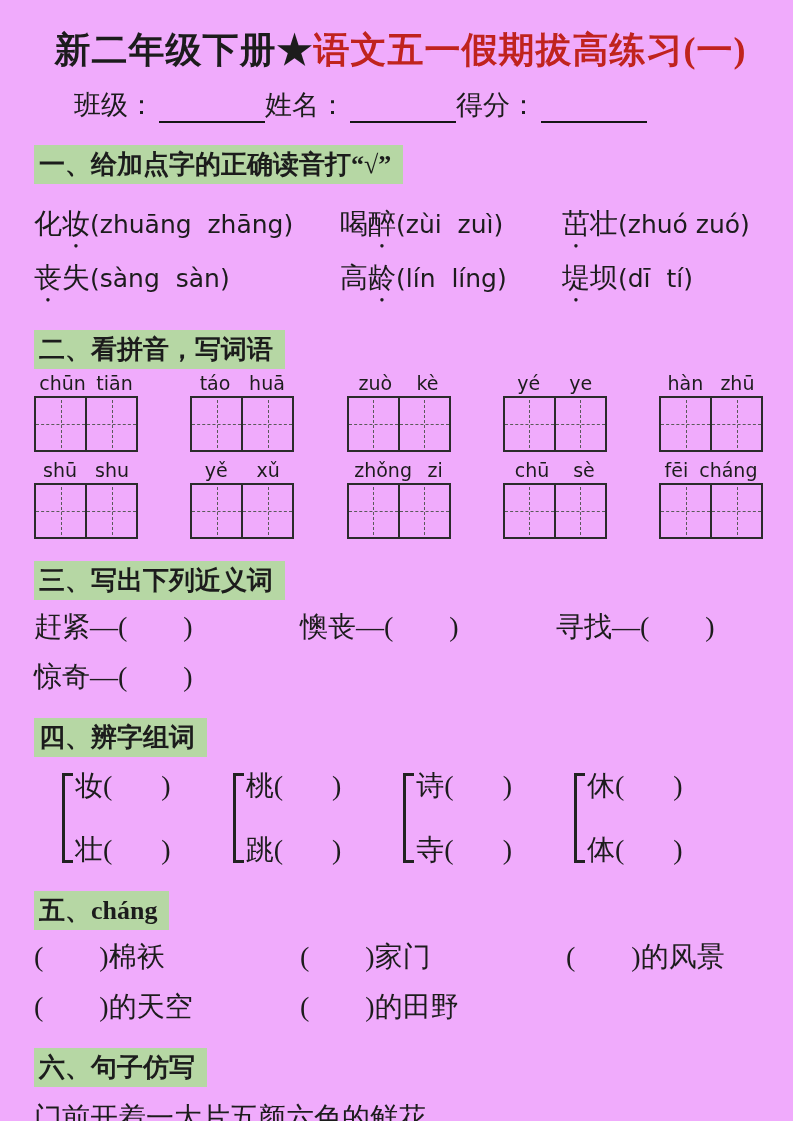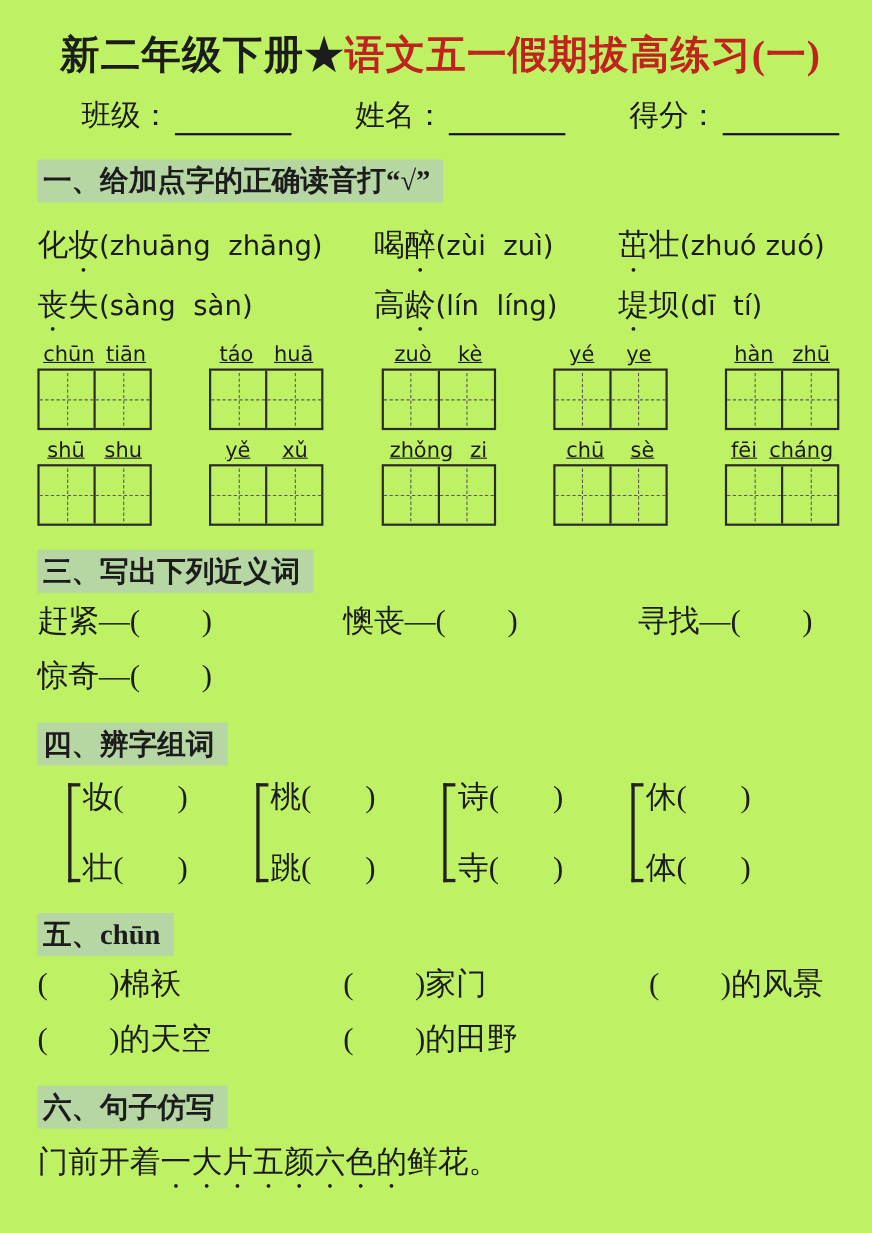--- a/index.html
+++ b/index.html
@@ -6,38 +6,37 @@
     --accent-red: #c0231e;
     --highlight-green: #b6d7a4;
     --ink: #1c1c1c;
   }
   * { margin: 0; padding: 0; box-sizing: border-box; }
   html, body { background: #ffffff; }
   .page {
     position: relative;
     width: 793px;
     height: 1121px;
-    background: #bef264;
+    background: #f0abfc;
     overflow: hidden;
     padding: 26px 26px 0 34px;
     font-family: "Liberation Serif", serif;
     color: var(--ink);
   }
   .title {
     text-align: center;
     font-size: 36px;
     font-weight: 900;
     letter-spacing: 1px;
     white-space: nowrap;
   }
   .t-red { color: var(--accent-red); }
   .header-row {
     display: flex;
     margin: 12px 0 0 40px;
-    gap: 58px;
     font-size: 27px;
     align-items: flex-end;
   }
   .hfield { display: flex; align-items: flex-end; }
   .blank {
     display: inline-block;
     width: 106px;
     height: 1.1em;
     border-bottom: 2px solid #161616;
     margin-left: 4px;
@@ -83,21 +82,20 @@
   .grid-row + .grid-row { margin-top: 8px; }
   .grid-group { width: 104px; }
   .pin-label {
     display: flex;
     justify-content: space-around;
     font-family: "DejaVu Sans", sans-serif;
     font-size: 19px;
     line-height: 1.1;
     margin-bottom: 2px;
     white-space: nowrap;
-    text-decoration: underline;
   }
   .wbox {
     display: flex;
     width: 104px;
     height: 56px;
     border: 2px solid #2b2b2b;
   }
   .wcell { flex: 1; position: relative; }
   .wcell:first-child { border-right: 2px solid #2b2b2b; }
   .wcell::before {
@@ -112,21 +110,20 @@
     top: 50%; left: 0; right: 0;
     border-top: 1.5px dashed #5a5a5a;
   }
   
   .fill-grid {
     display: grid;
     grid-template-columns: 266px 256px auto;
     margin-top: 8px;
     row-gap: 12px;
     font-size: 28px;
-    gap: 12px;
   }
   .fill-item { white-space: pre; line-height: 1.35; }
   .fill-grid-5 { grid-template-columns: 266px 266px auto; }
   
   .s4-row {
     display: flex;
     margin: 10px 0 0 28px;
     gap: 62px;
   }
   .pair-group { display: flex; align-items: stretch; }
@@ -181,20 +178,23 @@
   </div>
   <div class="s1-grid">
     <div class="s1-item"><span class="cjk">化</span><span class="cjk em-dot">妆</span><span class="pinyin">(zhuāng  zhāng)</span></div>
     <div class="s1-item"><span class="cjk">喝</span><span class="cjk em-dot">醉</span><span class="pinyin">(zùi  zuì)</span></div>
     <div class="s1-item"><span class="cjk em-dot">茁</span><span class="cjk">壮</span><span class="pinyin">(zhuó zuó)</span></div>
     <div class="s1-item"><span class="cjk em-dot">丧</span><span class="cjk">失</span><span class="pinyin">(sàng  sàn)</span></div>
     <div class="s1-item"><span class="cjk">高</span><span class="cjk em-dot">龄</span><span class="pinyin">(lín  líng)</span></div>
     <div class="s1-item"><span class="cjk em-dot">堤</span><span class="cjk">坝</span><span class="pinyin">(dī  tí)</span></div>
   </div>
 
+  <div class="sec-heading-wrap">
+    <div class="sec-heading">二、看拼音，写词语</div>
+  </div>
   <div class="grid-row">
     <div class="grid-group">
       <div class="pin-label">
           <span>chūn</span>
           <span>tiān</span>
         </div>
       <div class="wbox">
           <div class="wcell"></div>
           <div class="wcell"></div>
         </div>
@@ -331,21 +331,21 @@
     <div class="pair-group">
       <div class="bracket"></div>
       <div class="pair-lines">
         <div>休(       )</div>
         <div>体(       )</div>
       </div>
     </div>
   </div>
 
   <div class="sec-heading-wrap">
-    <div class="sec-heading">五、chūn</div>
+    <div class="sec-heading">五、cháng</div>
   </div>
   <div class="fill-grid fill-grid-5">
     <div class="fill-item">(        )棉袄</div>
     <div class="fill-item">(        )家门</div>
     <div class="fill-item">(        )的风景</div>
     <div class="fill-item">(        )的天空</div>
     <div class="fill-item">(        )的田野</div>
   </div>
 
   <div class="sec-heading-wrap">

